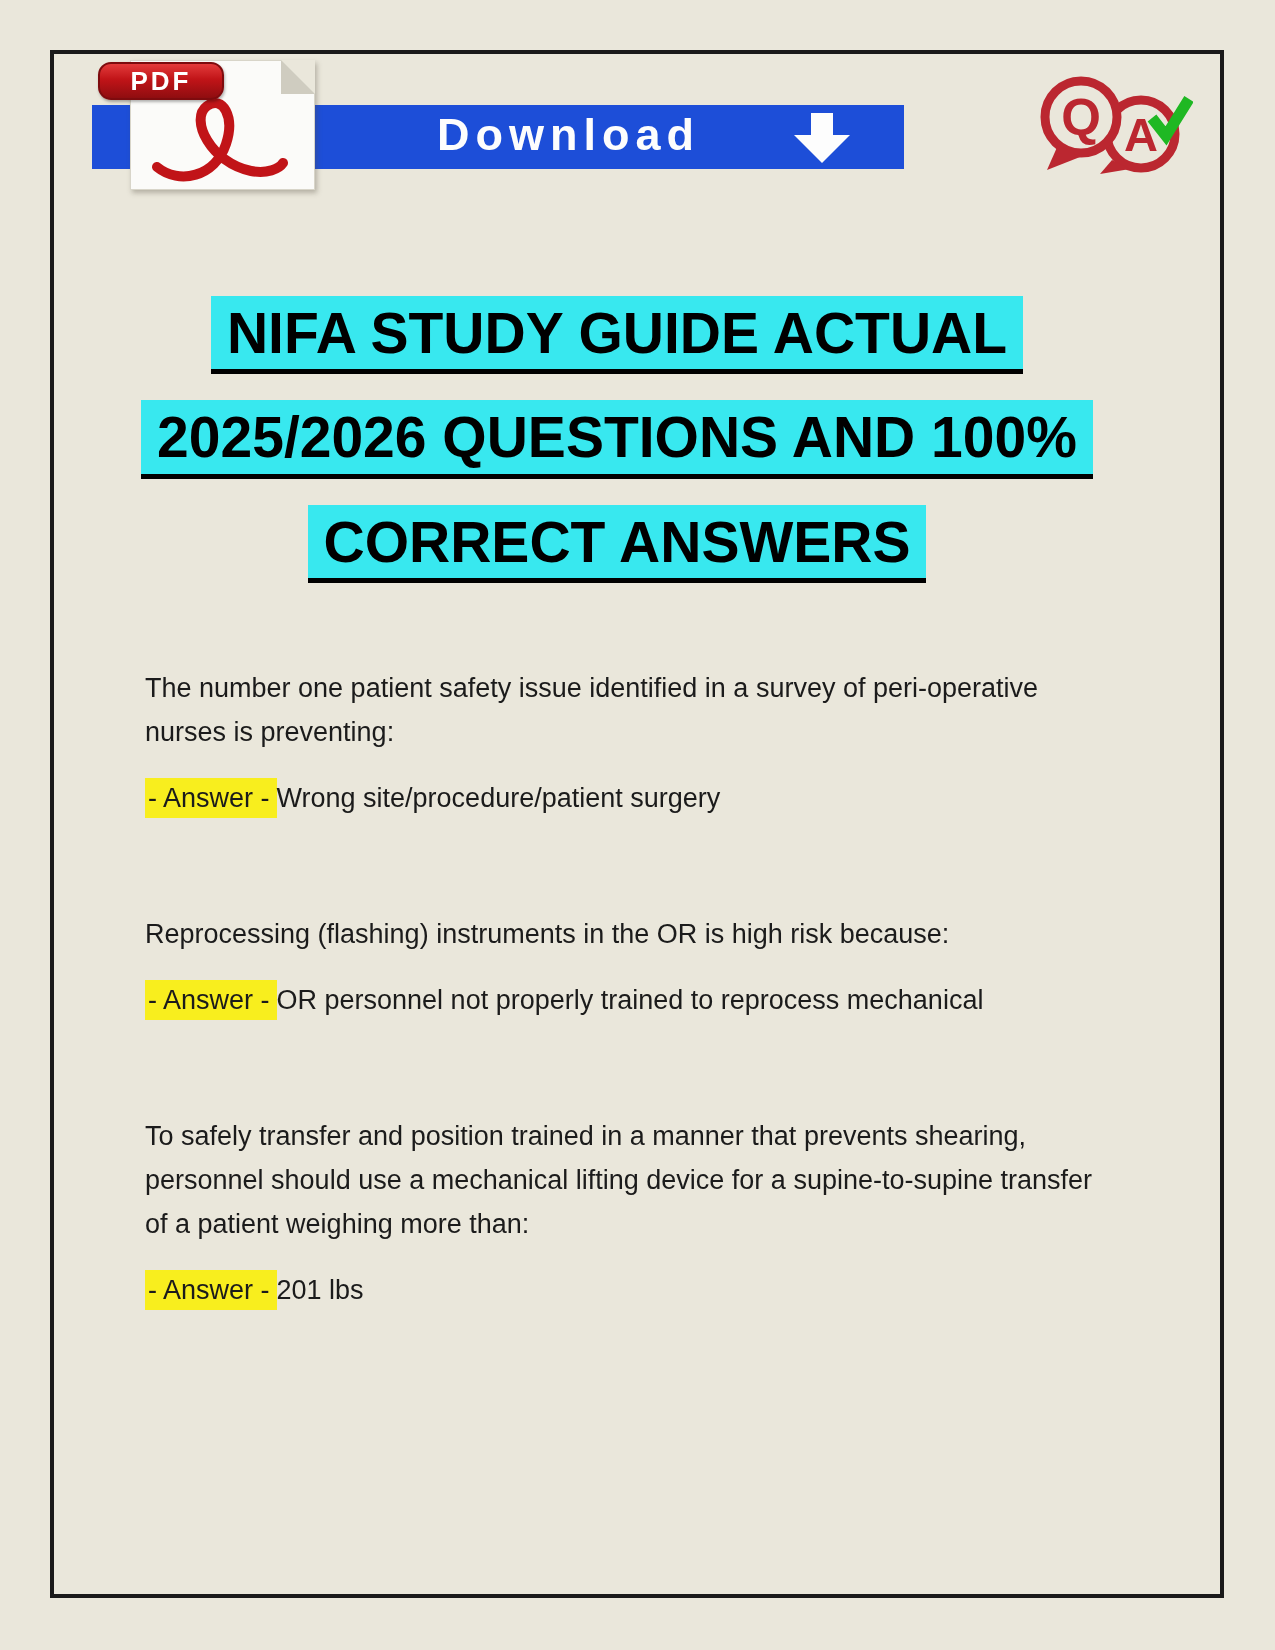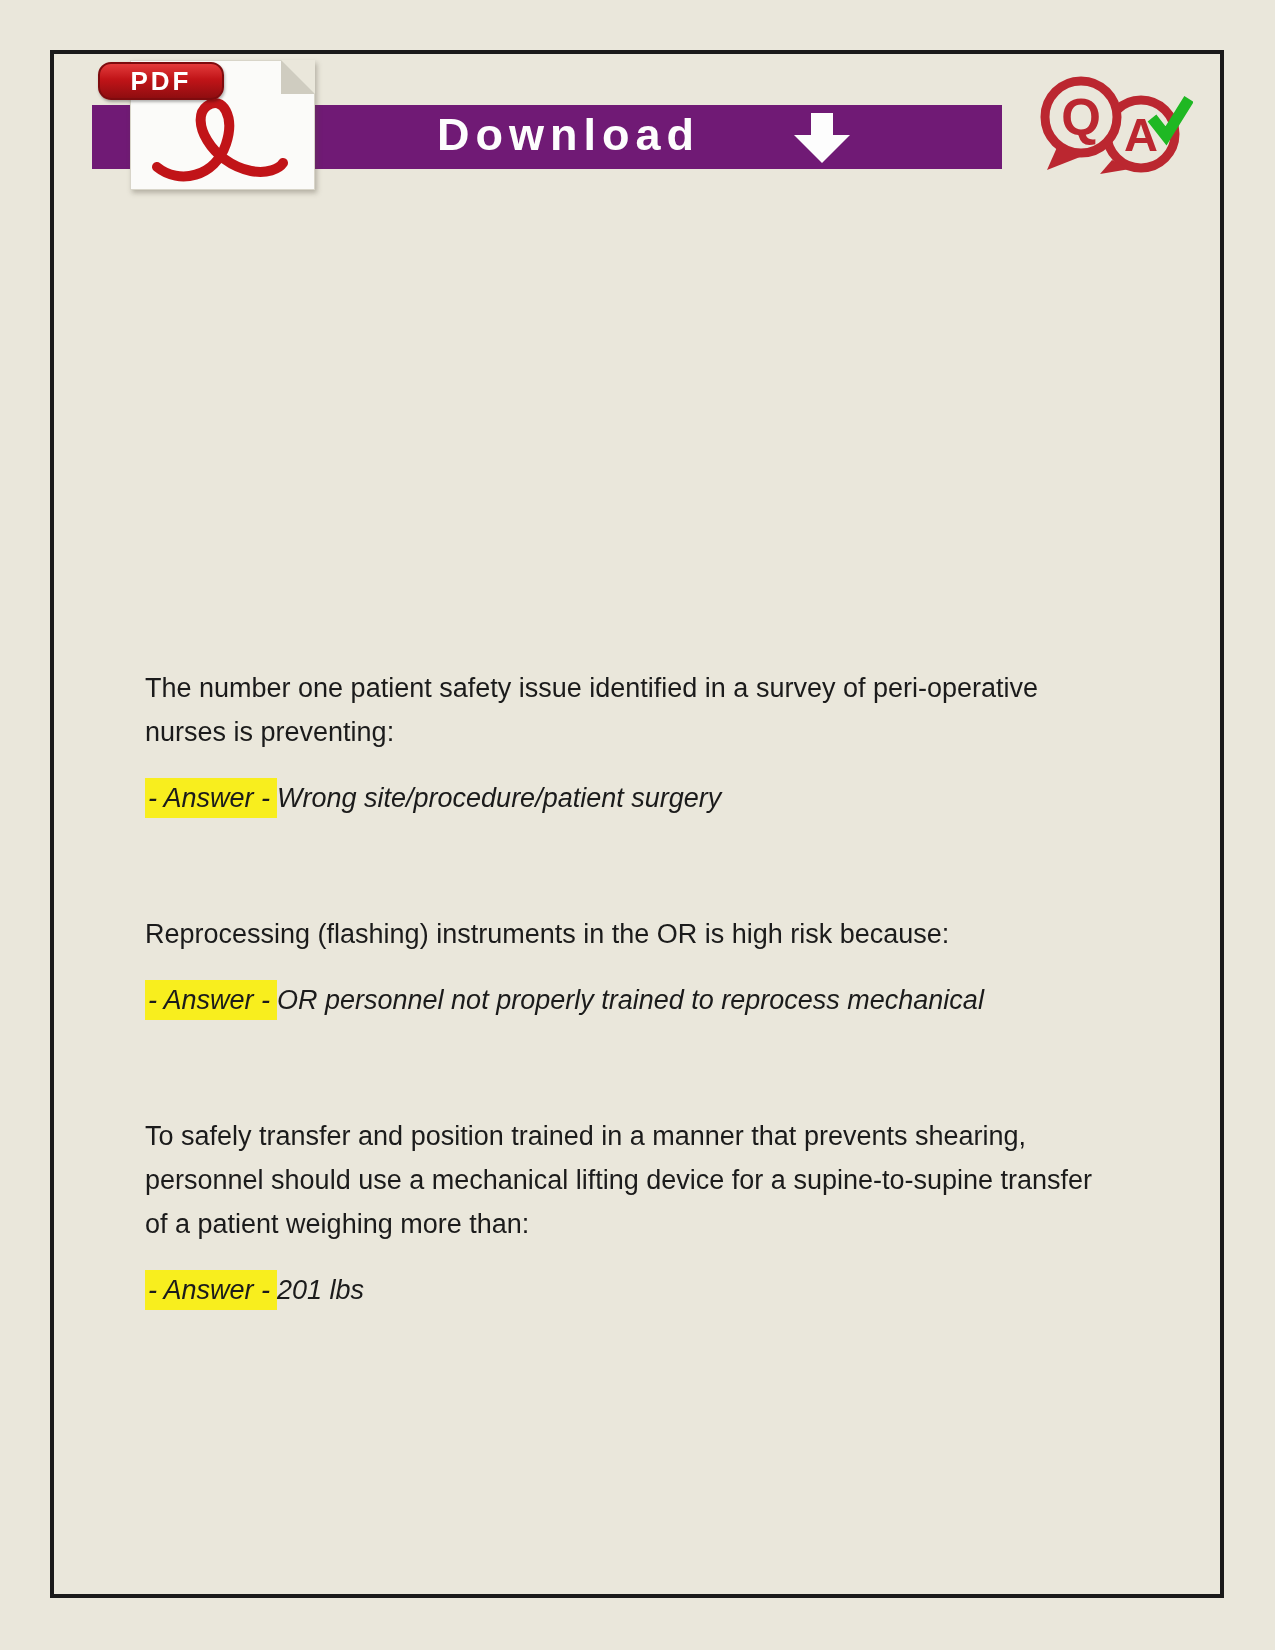--- a/index.html
+++ b/index.html
@@ -8,22 +8,22 @@
     background:#eae7db;
     font-family:"Liberation Sans", sans-serif;
     -webkit-font-smoothing:antialiased;
   }
   .frame{
     position:absolute;left:50px;top:50px;right:51px;bottom:52px;
     border:4px solid #1a1a1a;
   }
   
   .banner-bar{
-    position:absolute;left:38px;top:51px;width:910px;height:64px;
-    background:#701a75;
+    position:absolute;left:38px;top:51px;width:812px;height:64px;
+    background:#1d4ed8;
     display:flex;align-items:center;
   }
   .banner-label{
     position:absolute;left:345px;top:4px;
     color:#fdfdfd;font-weight:bold;font-size:45px;letter-spacing:6px;
   }
   .down-arrow{position:absolute;left:700px;top:8px;width:60px;}
   .down-arrow .stem{width:22px;height:22px;background:#fdfdfd;margin:0 auto;}
   .down-arrow .head{
     width:0;height:0;margin:0 auto;
@@ -57,21 +57,21 @@
     display:inline-block;background:#38e8ef;color:#000;
     font-weight:bold;font-size:57px;line-height:1.18;
     padding:4px 16px 2px 16px;border-bottom:5px solid #000;
   }
   
   .content{
     position:absolute;left:91px;top:606px;width:950px;
     color:#1b1b1b;font-size:27px;line-height:44px;
   }
   .question{margin:6px 0 22px 0;}
-  .answer-line{margin:0 0 92px 0;font-style:italic;}
+  .answer-line{margin:0 0 92px 0;}
   .qa-block:last-child .answer-line{margin-bottom:0;}
   .answer-label{
     background:#f8ee1e;padding:5px 7px 5px 3px;
   }
 </style>
 </head>
 <body>
 
 <div class="frame">
 
@@ -100,20 +100,25 @@
     <polygon points="74,84 62,98 92,93" fill="#bb2730"></polygon>
     <text x="103" y="75" text-anchor="middle" font-family="Liberation Sans, sans-serif" font-size="47" font-weight="bold" fill="#bb2730">A</text>
 
     <circle cx="43" cy="41" r="36" fill="#eae7db" stroke="#bb2730" stroke-width="9"></circle>
     <polygon points="20,69 9,94 42,81" fill="#bb2730"></polygon>
     <text x="43" y="59" text-anchor="middle" font-family="Liberation Sans, sans-serif" font-size="51" font-weight="bold" fill="#bb2730">Q</text>
 
     <path d="M114 42 L128 60 L151 23" fill="none" stroke="#1fb823" stroke-width="11"></path>
   </svg>
 
+  <div class="title">
+    <div class="line"><span class="hl">NIFA STUDY GUIDE ACTUAL</span></div>
+    <div class="line"><span class="hl">2025/2026 QUESTIONS AND 100%</span></div>
+    <div class="line"><span class="hl">CORRECT ANSWERS</span></div>
+  </div>
 
   <div class="content">
 
     <div class="qa-block">
       <p class="question">The number one patient safety issue identified in a survey of peri-operative nurses is preventing:</p>
       <p class="answer-line"><span class="answer-label">- Answer -</span><span>Wrong site/procedure/patient surgery</span></p>
     </div>
 
     <div class="qa-block">
       <p class="question">Reprocessing (flashing) instruments in the OR is high risk because:</p>

